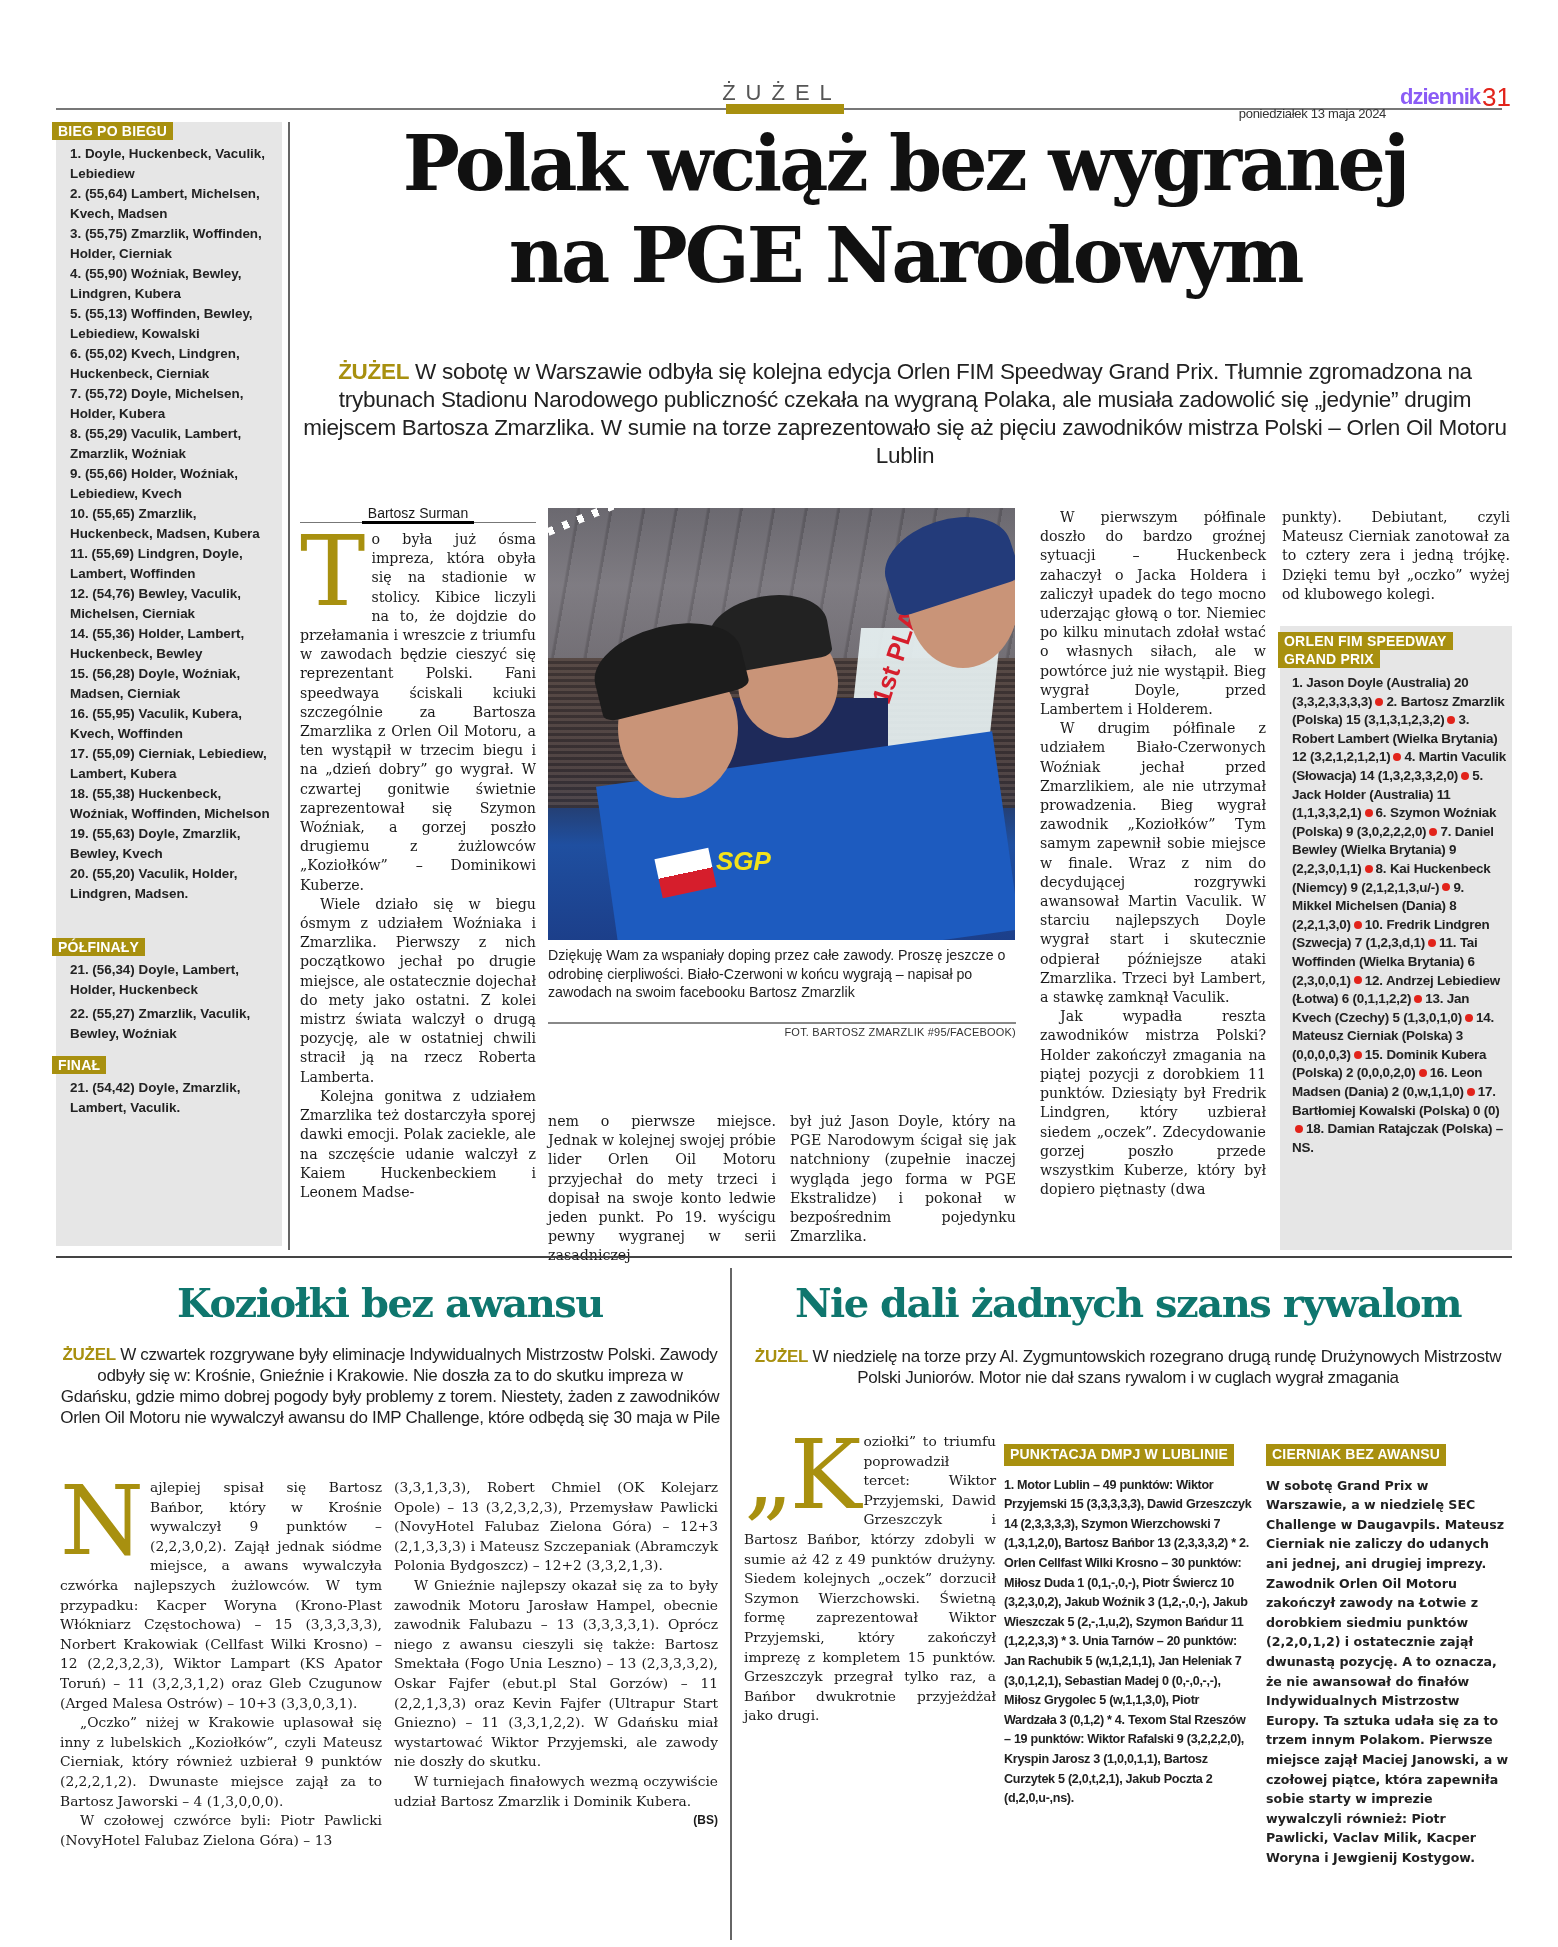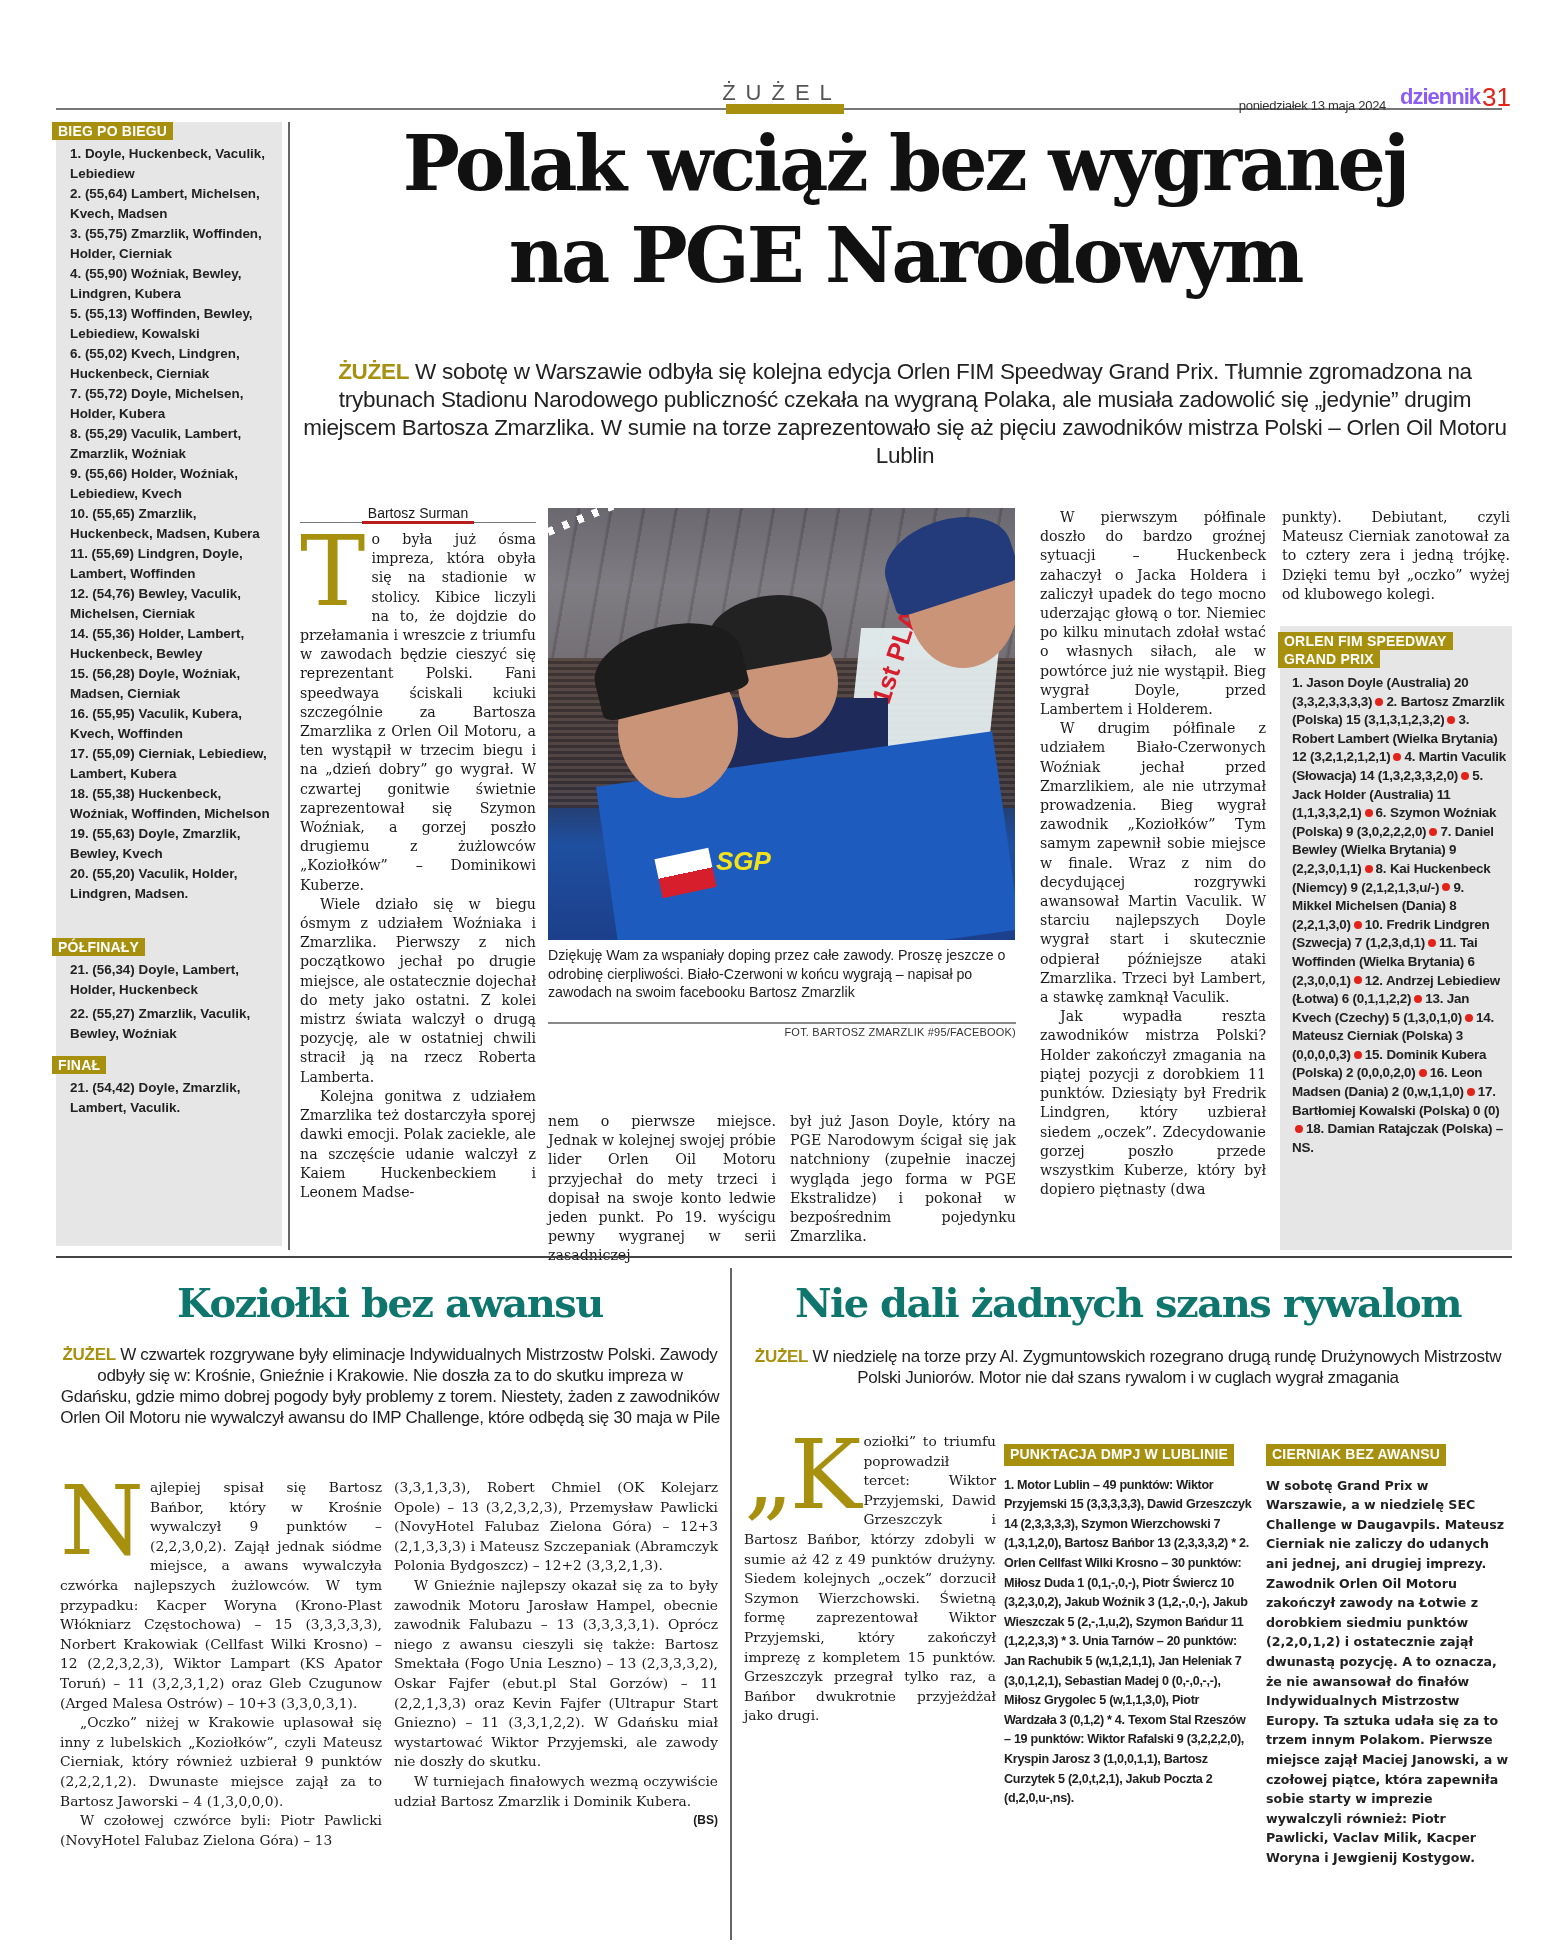--- a/index.html
+++ b/index.html
@@ -5,21 +5,21 @@
   * { box-sizing: border-box; margin: 0; padding: 0; }
   html, body { width: 1558px; height: 1947px; background: #ffffff; overflow: hidden; }
   body { position: relative; color: #1a1a1a; font-family: "Liberation Serif", serif; }
   .gold-bg { background: #a8900f; color: #fff; }
 
   
   .section-label { position: absolute; left: 718px; top: 80px; width: 128px; text-align: center;
     font-family: "Liberation Sans", sans-serif; font-size: 22px; letter-spacing: 10px; color: #555; font-weight: normal; }
   .header-rule { position: absolute; left: 56px; top: 108px; width: 1446px; height: 2px; background: #777; }
   .header-accent { position: absolute; left: 726px; top: 104px; width: 118px; height: 10px; background: #a8900f; }
-  .date { position: absolute; right: 172px; top: 98px; font-family: "Liberation Sans", sans-serif; font-size: 13px; color: #333; letter-spacing: -0.3px; }
+  .date { position: absolute; right: 172px; top: 106px; font-family: "Liberation Sans", sans-serif; font-size: 13px; color: #333; letter-spacing: -0.3px; }
   .brand { position: absolute; left: 1400px; top: 84px; font-family: "Liberation Sans", sans-serif; font-weight: bold; font-size: 22px; color: #8b5cf6; letter-spacing: -1px; }
   .page-num { position: absolute; left: 1482px; top: 82px; font-family: "Liberation Sans", sans-serif; font-size: 26px; color: #e2231a; }
 
   
   .sidebar { position: absolute; left: 56px; top: 122px; width: 226px; height: 1124px; background: #e6e6e6; }
   .vline-left { position: absolute; left: 288px; top: 122px; width: 2px; height: 1128px; background: #666; }
   .tag { display: inline-block; font-family: "Liberation Sans", sans-serif; font-weight: bold; font-size: 14px; padding: 1px 6px; letter-spacing: 0.2px; }
   .sb-list { list-style: none; padding: 4px 6px 0 14px; font-family: "Liberation Sans", sans-serif; font-weight: bold; font-size: 13.4px; line-height: 20px; color: #222; }
   .sb-group { margin-top: 34px; }
   .sb-group2 { margin-top: 12px; }
@@ -27,21 +27,21 @@
   
   .headline { position: absolute; left: 300px; top: 118px; width: 1210px; text-align: center; font-family: "DejaVu Serif", serif; font-weight: bold; font-size: 76px; line-height: 92px; letter-spacing: -3px; color: #111; }
   .lead { position: absolute; left: 300px; top: 358px; width: 1210px; text-align: center; font-family: "Liberation Sans", sans-serif; font-size: 22.5px; line-height: 28px; color: #222; letter-spacing: -0.3px; }
   .lead .kicker { font-weight: bold; color: #a8900f; }
 
   
   .col { position: absolute; font-family: "DejaVu Serif", serif; font-size: 14.2px; line-height: 19.2px; text-align: justify; color: #1a1a1a; }
   .col p { text-indent: 20px; }
   .col p.noindent { text-indent: 0; }
   .byline { position: absolute; left: 300px; top: 505px; width: 236px; text-align: center; font-family: "Liberation Sans", sans-serif; font-size: 14px; border-bottom: 1px solid #777; padding-bottom: 1px; }
-  .byline span { border-bottom: 3px solid #b91c1c; padding: 0 6px; }
+  .byline span { border-bottom: 3px solid #000000; padding: 0 6px; }
   .dropcap { float: left; font-family: "DejaVu Serif", serif; font-size: 98px; line-height: 78px; color: #a8900f; margin: 2px 6px 0 0; font-weight: normal; }
 
   
   .photo { position: absolute; left: 548px; top: 508px; width: 467px; height: 432px; overflow: hidden;
     background: linear-gradient(180deg, #3b3a3f 0%, #6d6a6e 18%, #4a4548 38%, #2a2f45 60%, #1f4fa0 78%, #1c3f8a 100%); }
   .photo .roof { position: absolute; left: 0; top: 0; width: 100%; height: 150px;
     background: repeating-linear-gradient(100deg, #8b8890 0px, #8b8890 28px, #6e6b72 30px, #6e6b72 32px); opacity: 0.6; }
   .photo .lights { position: absolute; left: 0; top: 20px; width: 220px; height: 8px; transform: rotate(-22deg); transform-origin: left;
     background: repeating-linear-gradient(90deg, #fff 0 6px, transparent 6px 16px); }
   .photo .crowd { position: absolute; left: 0; top: 150px; width: 100%; height: 150px; background: repeating-linear-gradient(0deg, #3a2f2d 0 3px, #5a4a44 3px 6px); opacity: 0.8; }

